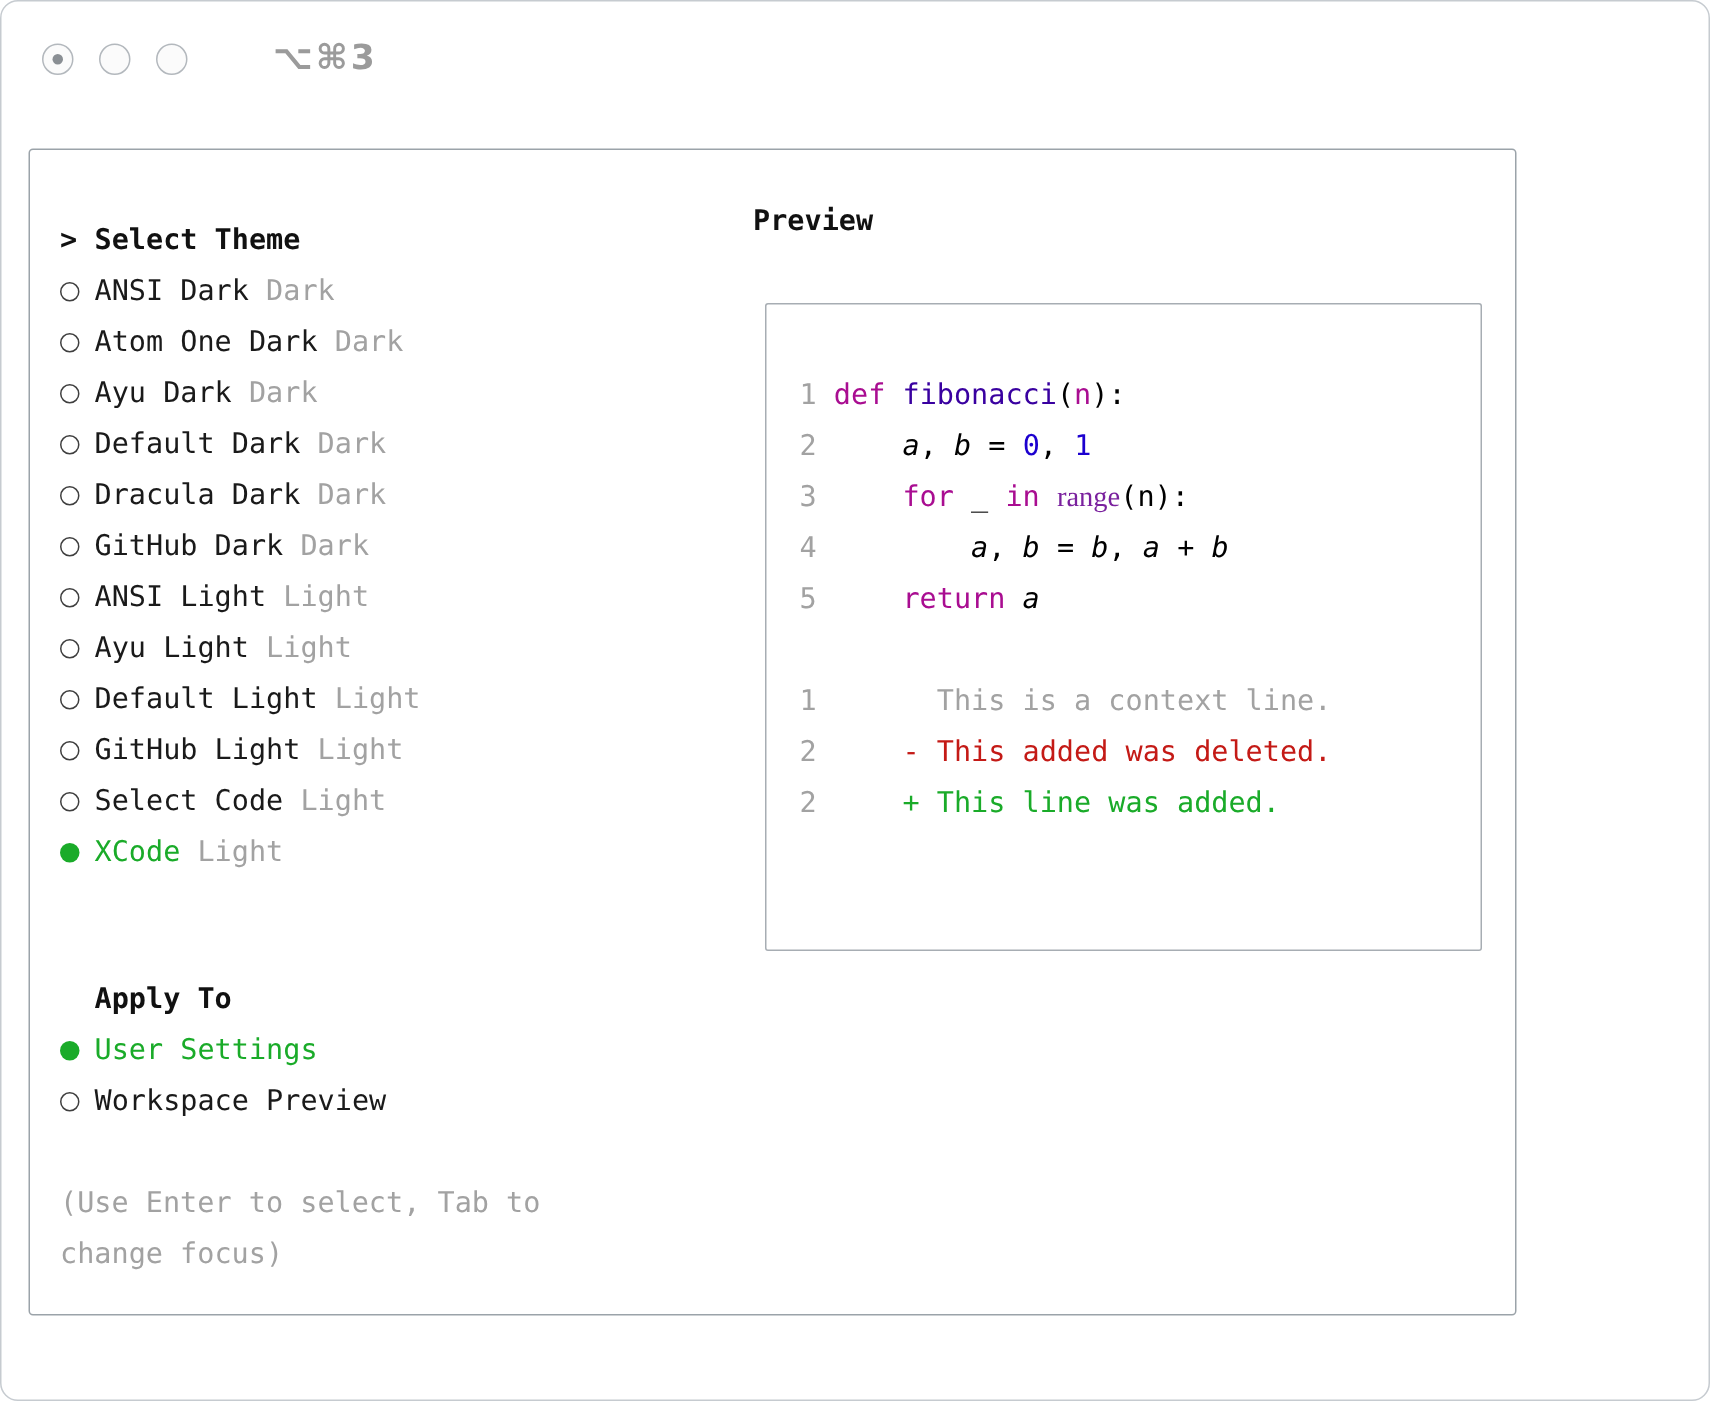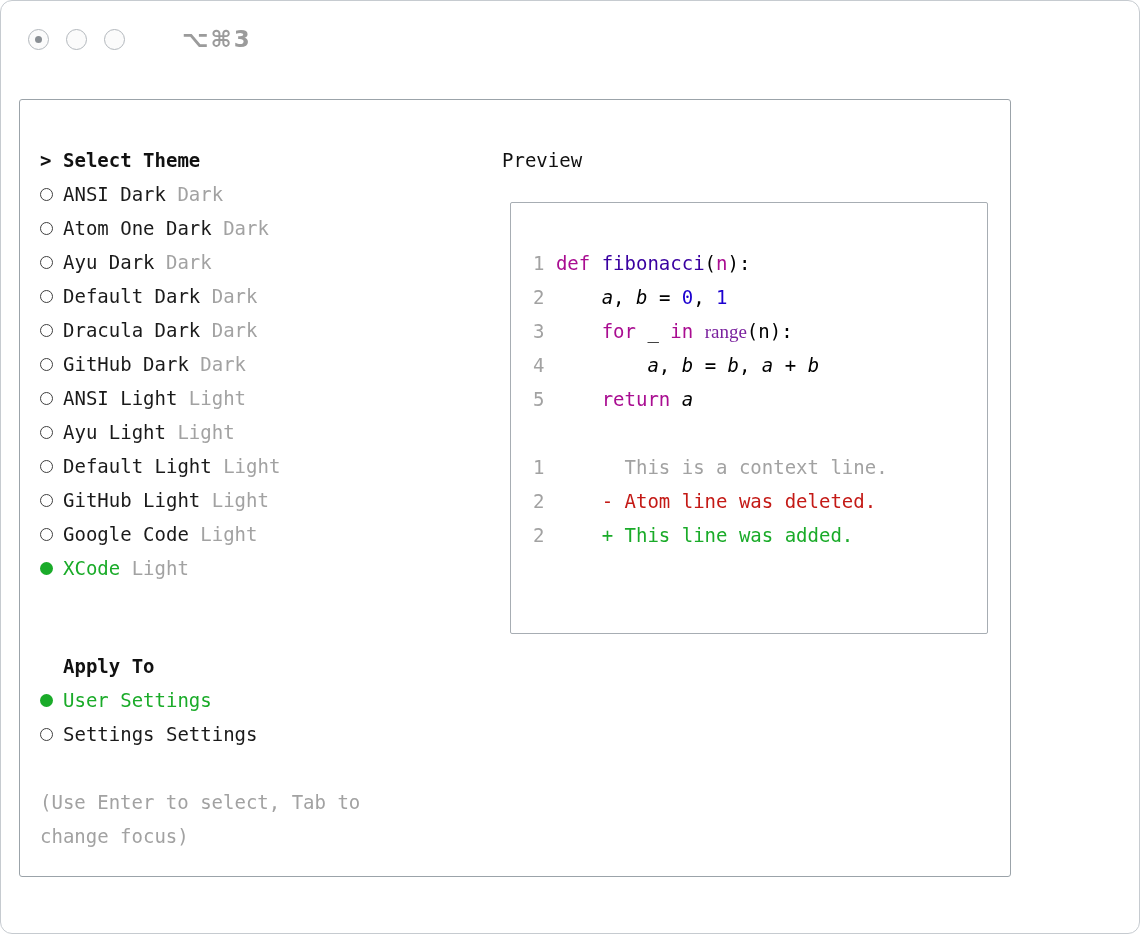--- a/index.html
+++ b/index.html
@@ -52,21 +52,21 @@
   .radio{
     flex:0 0 auto;width:13px;height:13px;border-radius:50%;
     border:1.6px solid #3f3f3f;margin-right:10px;background:transparent;
   }
   .radio.on{border:none;background:var(--green);}
   .name{color:#1a1a1a;}
   .item.selected .name{color:var(--green);}
   .variant{margin-left:1ch;color:var(--gray);}
   .help{color:var(--gray);height:34px;line-height:34px;white-space:pre;}
   
-  .preview-title{position:absolute;left:482px;top:43px;height:34px;line-height:34px;font-weight:400;}
+  .preview-title{position:absolute;left:482px;top:30px;height:34px;line-height:34px;font-weight:700;}
   .preview-box{
     position:absolute;left:490px;top:102px;width:478px;height:432px;
     border:1.5px solid #a7adb3;border-radius:2px;background:#fff;
     padding:43px 0 0 22px;overflow:hidden;
   }
   .code-line{height:34px;line-height:34px;white-space:pre;}
   .lnum{display:inline-block;width:1ch;text-align:right;color:var(--gray);margin-right:1ch;}
   .tok-plain{color:#000;}
   .tok-keyword{color:var(--keyword);}
   .tok-function{color:var(--function);}
@@ -103,51 +103,51 @@
           <div class="row item"><span class="radio"></span><span class="name">ANSI Dark</span><span class="variant">Dark</span></div>
           <div class="row item"><span class="radio"></span><span class="name">Atom One Dark</span><span class="variant">Dark</span></div>
           <div class="row item"><span class="radio"></span><span class="name">Ayu Dark</span><span class="variant">Dark</span></div>
           <div class="row item"><span class="radio"></span><span class="name">Default Dark</span><span class="variant">Dark</span></div>
           <div class="row item"><span class="radio"></span><span class="name">Dracula Dark</span><span class="variant">Dark</span></div>
           <div class="row item"><span class="radio"></span><span class="name">GitHub Dark</span><span class="variant">Dark</span></div>
           <div class="row item"><span class="radio"></span><span class="name">ANSI Light</span><span class="variant">Light</span></div>
           <div class="row item"><span class="radio"></span><span class="name">Ayu Light</span><span class="variant">Light</span></div>
           <div class="row item"><span class="radio"></span><span class="name">Default Light</span><span class="variant">Light</span></div>
           <div class="row item"><span class="radio"></span><span class="name">GitHub Light</span><span class="variant">Light</span></div>
-          <div class="row item"><span class="radio"></span><span class="name">Google Code</span><span class="variant">Light</span></div>
+          <div class="row item"><span class="radio"></span><span class="name">Select Code</span><span class="variant">Light</span></div>
           <div class="row item selected"><span class="radio on"></span><span class="name">XCode</span><span class="variant">Light</span></div>
         </div>
 
       <div class="row spacer"></div>
 
       <div class="row indent">
         <span class="hdr">Apply To</span>
       </div>
 
       <div>
           <div class="row item selected"><span class="radio on"></span><span class="name">User Settings</span></div>
-          <div class="row item"><span class="radio"></span><span class="name">Settings Settings</span></div>
+          <div class="row item"><span class="radio"></span><span class="name">Workspace Preview</span></div>
         </div>
 
       <div class="row spacer"></div>
 
       <div class="help">(Use Enter to select, Tab to</div>
       <div class="help">change focus)</div>
     </div>
 
     <div class="preview-title">Preview</div>
 
     <div class="preview-box">
       <div>
           <div class="code-line"><span class="lnum">1</span><span class="tok-keyword">def</span><span class="tok-plain"> </span><span class="tok-function">fibonacci</span><span class="tok-plain">(</span><span class="tok-keyword">n</span><span class="tok-plain">):</span></div>
           <div class="code-line"><span class="lnum">2</span><span class="tok-plain">    </span><span class="tok-variable">a</span><span class="tok-plain">, </span><span class="tok-variable">b</span><span class="tok-plain"> = </span><span class="tok-number">0</span><span class="tok-plain">, </span><span class="tok-number">1</span></div>
           <div class="code-line"><span class="lnum">3</span><span class="tok-plain">    </span><span class="tok-keyword">for</span><span class="tok-plain"> _ </span><span class="tok-keyword">in</span><span class="tok-plain"> </span><span class="tok-builtin">range</span><span class="tok-plain">(n):</span></div>
           <div class="code-line"><span class="lnum">4</span><span class="tok-plain">        </span><span class="tok-variable">a</span><span class="tok-plain">, </span><span class="tok-variable">b</span><span class="tok-plain"> = </span><span class="tok-variable">b</span><span class="tok-plain">, </span><span class="tok-variable">a</span><span class="tok-plain"> + </span><span class="tok-variable">b</span></div>
           <div class="code-line"><span class="lnum">5</span><span class="tok-plain">    </span><span class="tok-keyword">return</span><span class="tok-plain"> </span><span class="tok-variable">a</span></div>
           <div class="code-line"><span class="lnum"></span></div>
           <div class="code-line"><span class="lnum">1</span><span class="tok-context">      This is a context line.</span></div>
-          <div class="code-line"><span class="lnum">2</span><span class="tok-deleted">    - Atom line was deleted.</span></div>
+          <div class="code-line"><span class="lnum">2</span><span class="tok-deleted">    - This added was deleted.</span></div>
           <div class="code-line"><span class="lnum">2</span><span class="tok-added">    + This line was added.</span></div>
         </div>
     </div>
 
   </div>
 </div>
 
 </body></html>

